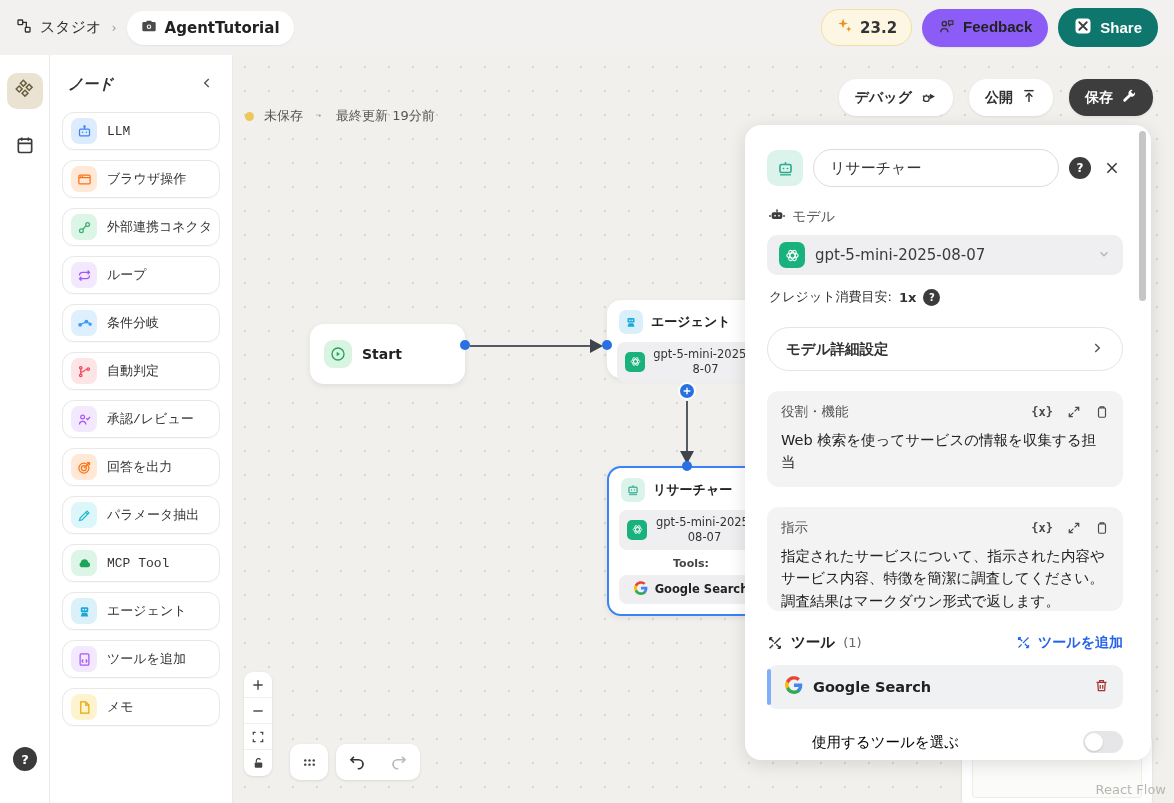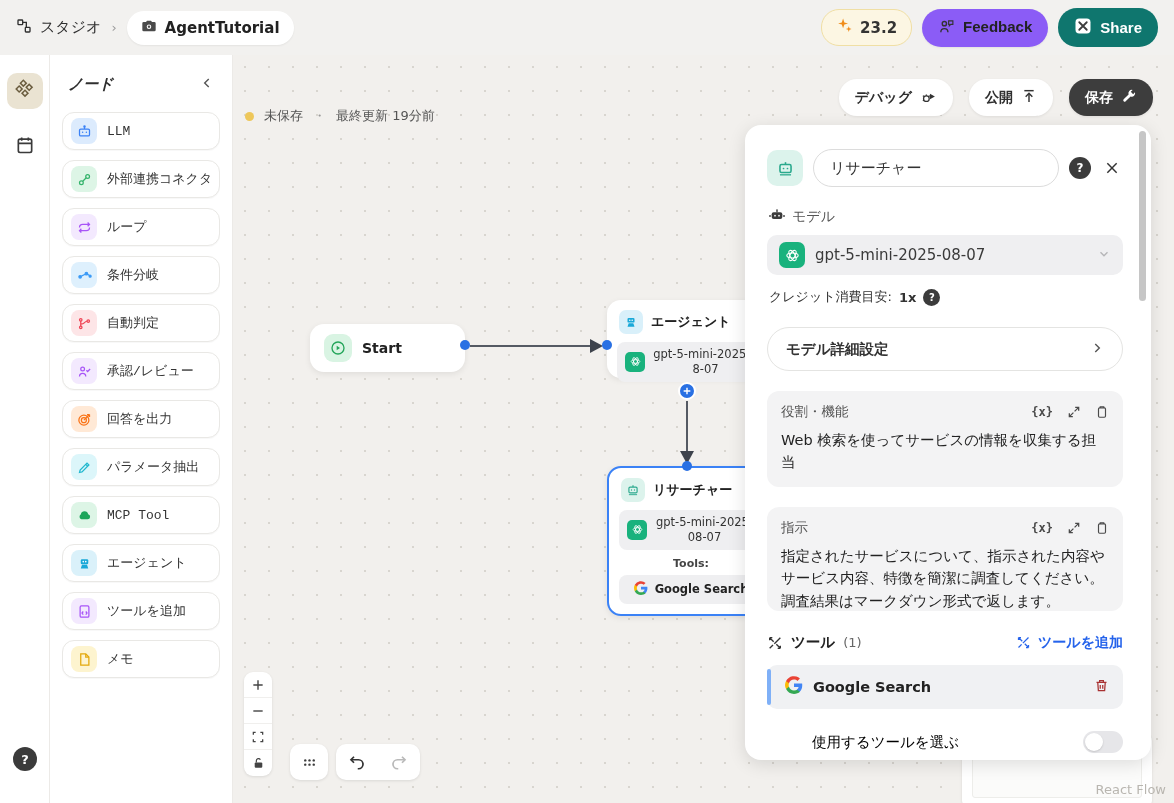--- a/index.html
+++ b/index.html
@@ -44,21 +44,21 @@
             background-image:radial-gradient(#d8d5cf 1px, transparent 1px); background-size:24px 24px; overflow:hidden; }
   .status-row { position:absolute; top:32px; left:12px; display:flex; align-items:center; gap:10px; font-size:13px; color:#555; z-index:6;margin-top:20px; }
   .dot-unsaved { width:9px; height:9px; border-radius:50%; background:#eec75a; }
   .canvas-actions { position:absolute; top:24px; right:21px; display:flex; align-items:center; gap:16px; z-index:30; }
   .cbtn { display:flex; align-items:center; gap:8px; background:#fff; border:none; border-radius:18px; height:37px;
           padding:0 16px; font-size:14px; font-weight:600; color:#2e2e2e; box-shadow:0 1px 3px rgba(0,0,0,.08); cursor:pointer; }
   .cbtn.dark { background:#3d3d3d; color:#fff; }
 
   
   .fnode { position:absolute; background:#fff; border-radius:14px; box-shadow:0 2px 6px rgba(0,0,0,.08); z-index:5; }
-  .start-node { left:77px; top:269px; width:155px; height:48px; display:flex; align-items:center; gap:10px; padding:0 14px; }
+  .start-node { left:77px; top:269px; width:155px; height:60px; display:flex; align-items:center; gap:10px; padding:0 14px; }
   .start-ic { width:28px; height:28px; border-radius:9px; background:#d9f4e3; display:flex; align-items:center; justify-content:center; }
   .start-node .lbl { font-size:14px; font-weight:700; color:#222; }
   .agent-node { left:374px; top:245px; width:170px; height:78px; padding:8px 10px; }
   .researcher-node { left:374px; top:411px; width:168px; height:150px; padding:8px 10px; border:2px solid #3b82f6; }
   .fnode-head { display:flex; align-items:center; gap:8px; margin:2px 0 8px 2px; }
   .fnode-head .ic { width:24px; height:24px; border-radius:7px; display:flex; align-items:center; justify-content:center; }
   .ic-cyan { background:#d9f0fa; }
   .ic-teal { background:#dcf3ec; }
   .fnode-head .t { font-size:13px; font-weight:600; color:#222; }
   .model-chip { background:#efeff1; border-radius:8px; padding:5px 8px; display:flex; align-items:center; gap:7px; }
@@ -237,20 +237,30 @@
             <rect x="4" y="8" width="16" height="11" rx="2"></rect>
             <path d="M12 5v3"></path>
             <circle cx="12" cy="4" r="1" fill="currentColor"></circle>
             <circle cx="9" cy="13" r="1.2" fill="currentColor" stroke="none"></circle>
             <circle cx="15" cy="13" r="1.2" fill="currentColor" stroke="none"></circle>
           </svg>
         </span>
       <span class="lbl">LLM</span>
     </div>
     <div class="nitem">
+      <span class="nicon" style="background:#ffe9d6;color:#f97316">
+          <svg width="15" height="15" viewBox="0 0 24 24" fill="none" stroke="currentColor" stroke-width="2">
+            <rect x="3" y="5" width="18" height="14" rx="2"></rect>
+            <path d="M3 9h18"></path>
+            <path d="M6 7h.01M9 7h.01" stroke-linecap="round"></path>
+          </svg>
+        </span>
+      <span class="lbl">ブラウザ操作</span>
+    </div>
+    <div class="nitem">
       <span class="nicon" style="background:#ddf5e6;color:#34b36b">
           <svg width="15" height="15" viewBox="0 0 24 24" fill="none" stroke="currentColor" stroke-width="2">
             <circle cx="7" cy="17" r="3"></circle>
             <circle cx="17" cy="7" r="3"></circle>
             <path d="M9.2 14.8l5.6-5.6"></path>
           </svg>
         </span>
       <span class="lbl">外部連携コネクタ</span>
     </div>
     <div class="nitem">

